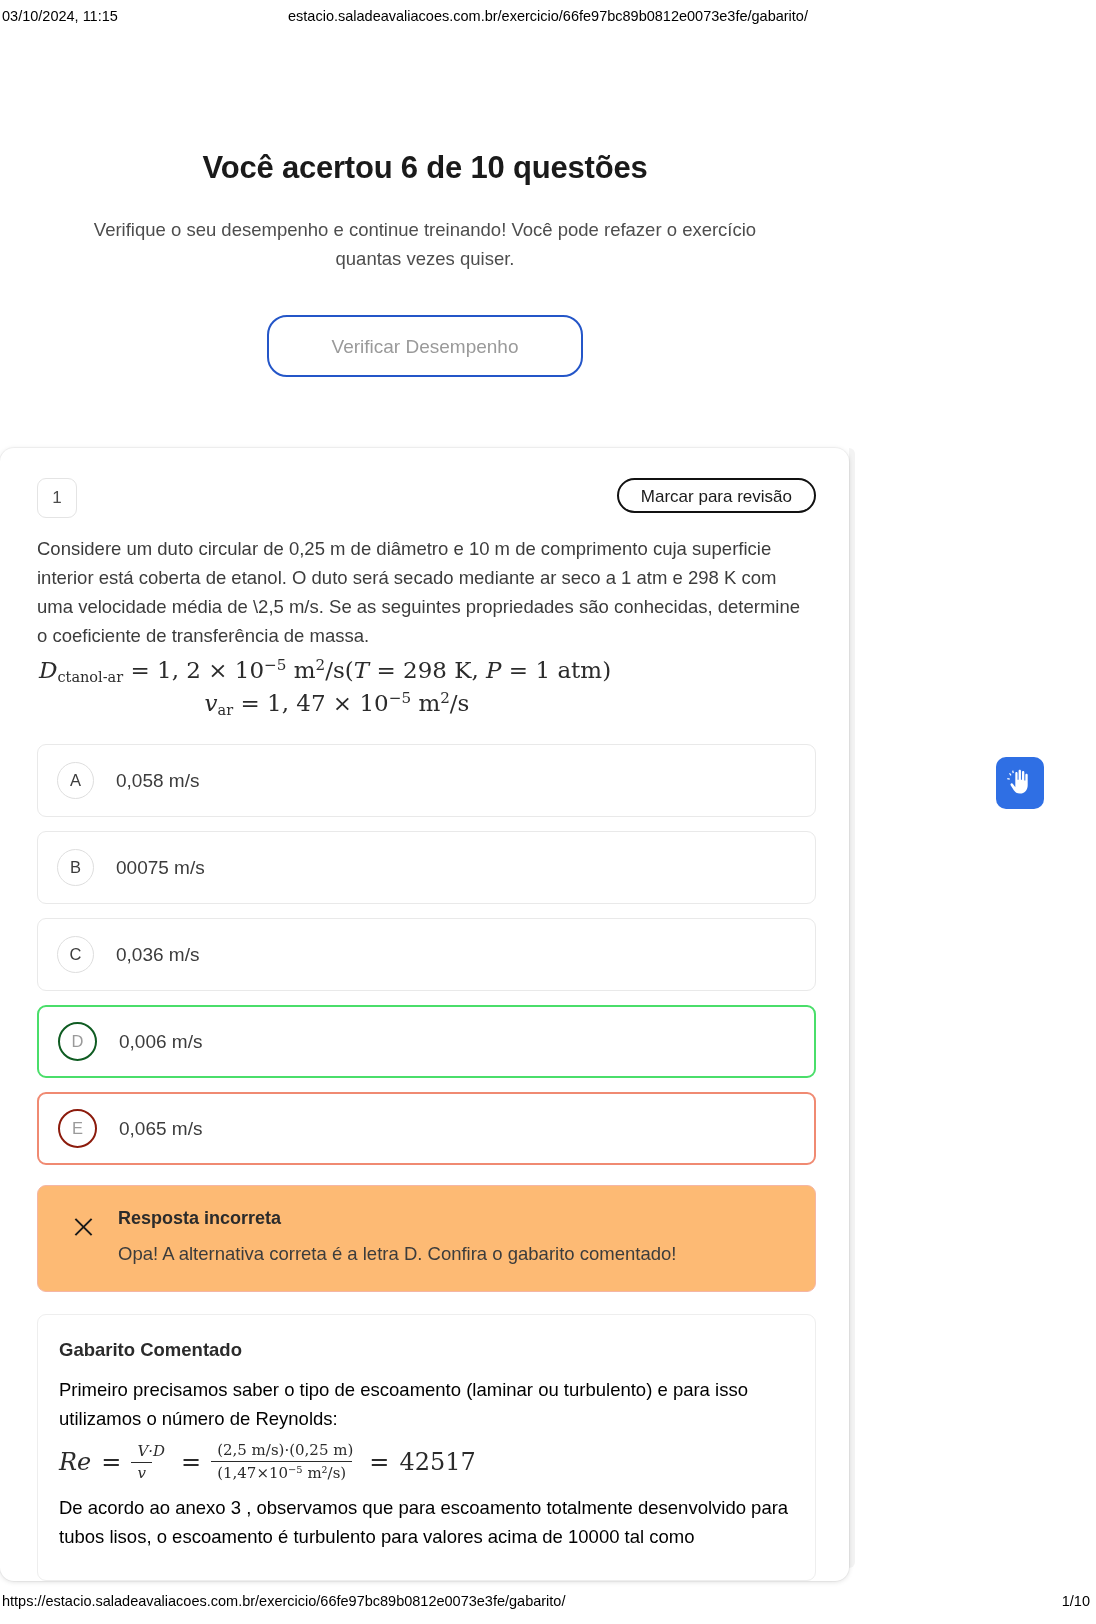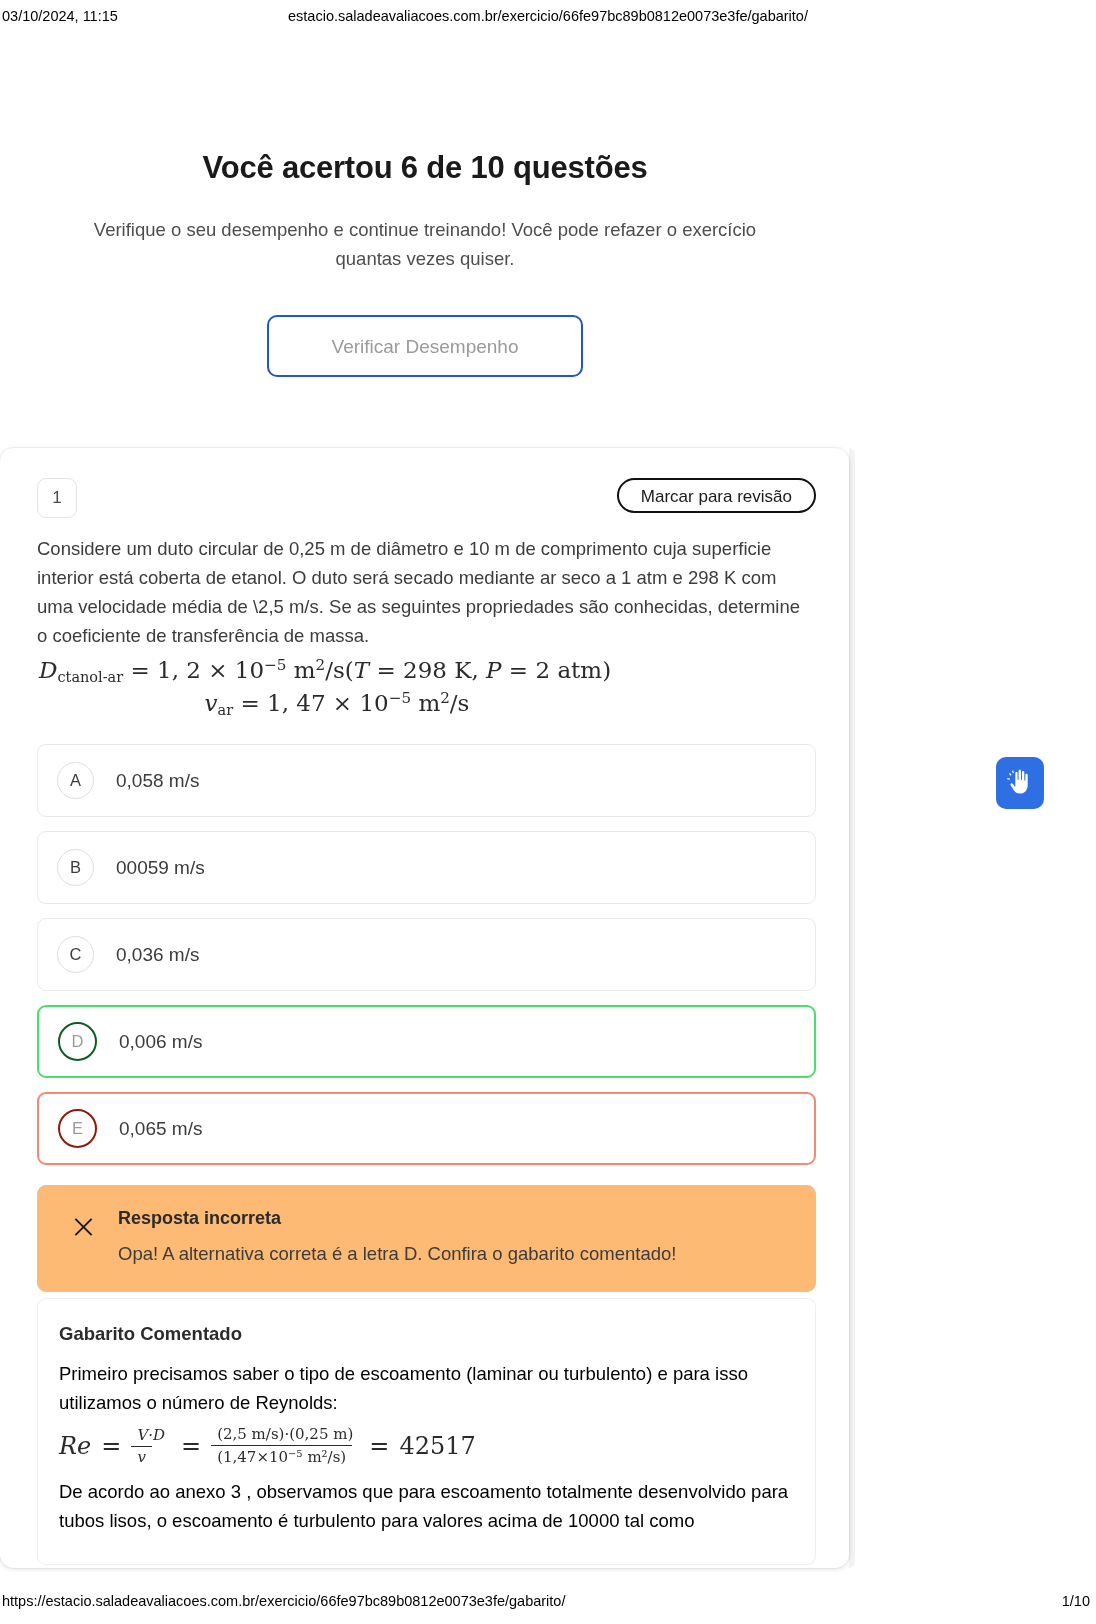--- a/index.html
+++ b/index.html
@@ -62,21 +62,21 @@
     color: #4d4d4d;
     font-weight: 400;
   }
   .perf-btn {
     display: block;
     margin: 42px auto 0;
     width: 316px;
     height: 62px;
     line-height: 60px;
     border: 2px solid #2456c8;
-    border-radius: 10px;
+    border-radius: 20px;
     background: #ffffff;
     color: #9a9a9a;
     font-size: 19px;
     font-family: "Liberation Sans", sans-serif;
     text-align: center;
     cursor: pointer;
     padding: 0;
   }
 
   
@@ -224,21 +224,21 @@
     margin-bottom: 12px;
   }
   .feedback .fb-text {
     font-size: 18.5px;
     color: #3c3c3c;
     line-height: 1.4;
   }
 
   
   .gabarito {
-    margin-top: 6px;
+    margin-top: 22px;
     border: 1px solid #eeeeee;
     border-radius: 9px;
     background: #fff;
     padding: 24px 24px 28px 21px;
   }
   .gabarito .g-title {
     font-size: 18.5px;
     font-weight: bold;
     color: #2b2b2b;
     margin-bottom: 14px;
@@ -322,39 +322,39 @@
   </div>
 
   <div class="q-statement">Considere um duto circular de 0,25 m de diâmetro e 10 m de comprimento cuja superficie interior está coberta de etanol. O duto será secado mediante ar seco a 1 atm e 298 K com uma velocidade média de \2,5 m/s. Se as seguintes propriedades são conhecidas, determine o coeficiente de transferência de massa.</div>
 
   <div class="math math-1">
     <span class="mi">D</span><span class="msub">ctanol-ar</span>
     <span>= 1, 2 × 10</span><span class="msup">−5</span>
     <span class="mup">m</span><span class="msup">2</span><span class="mup">/s(</span><span class="mi">T</span>
     <span>= 298 K,</span>
     <span class="mi">P</span>
-    <span>= 2 atm)</span>
+    <span>= 1 atm)</span>
   </div>
 
   <div class="math math-2">
     <span class="mi">v</span><span class="msub mi">ar</span>
     <span>= 1, 47 × 10</span><span class="msup">−5</span>
     <span class="mup">m</span><span class="msup">2</span><span class="mup">/s</span>
   </div>
 
   <div class="options">
 
     <div class="option">
       <div class="bubble">A</div>
       <div class="otext">0,058 m/s</div>
     </div>
 
     <div class="option">
       <div class="bubble">B</div>
-      <div class="otext">00059 m/s</div>
+      <div class="otext">00075 m/s</div>
     </div>
 
     <div class="option">
       <div class="bubble">C</div>
       <div class="otext">0,036 m/s</div>
     </div>
 
     <div class="option correct">
       <div class="bubble">D</div>
       <div class="otext">0,006 m/s</div>

